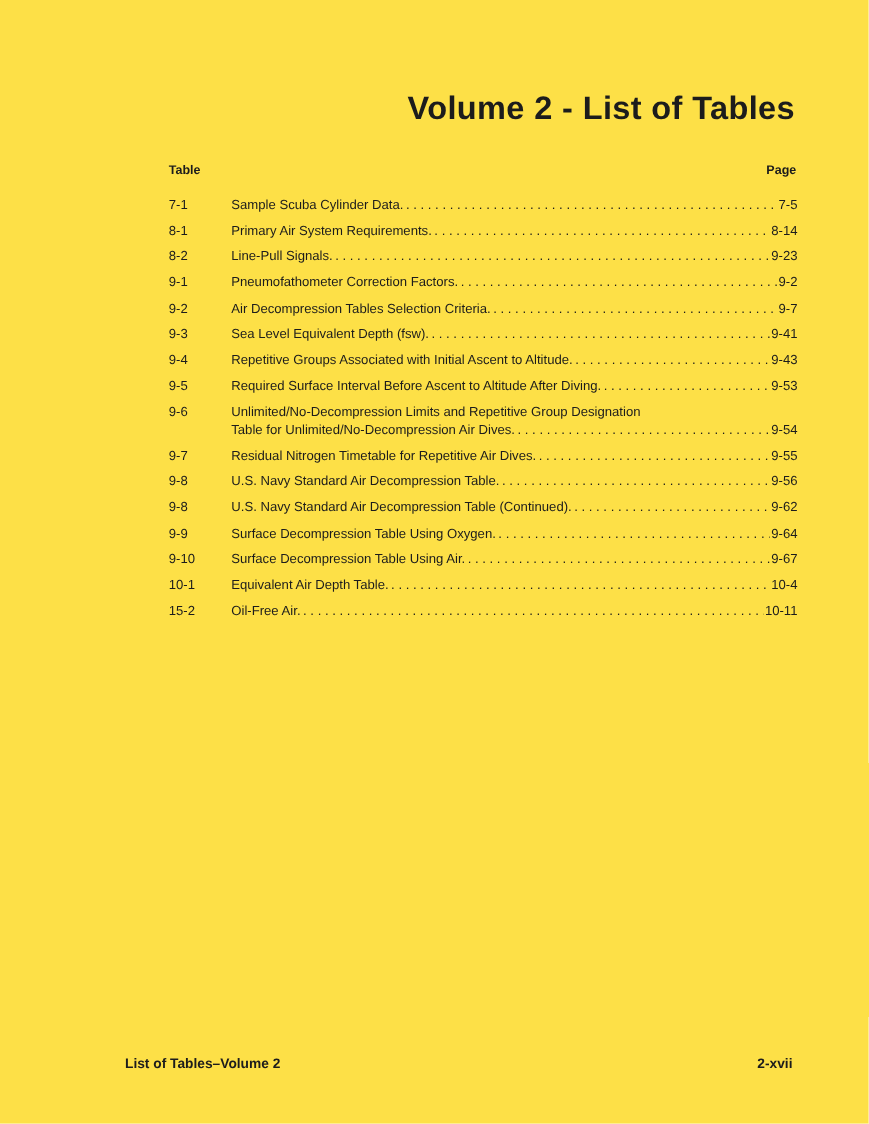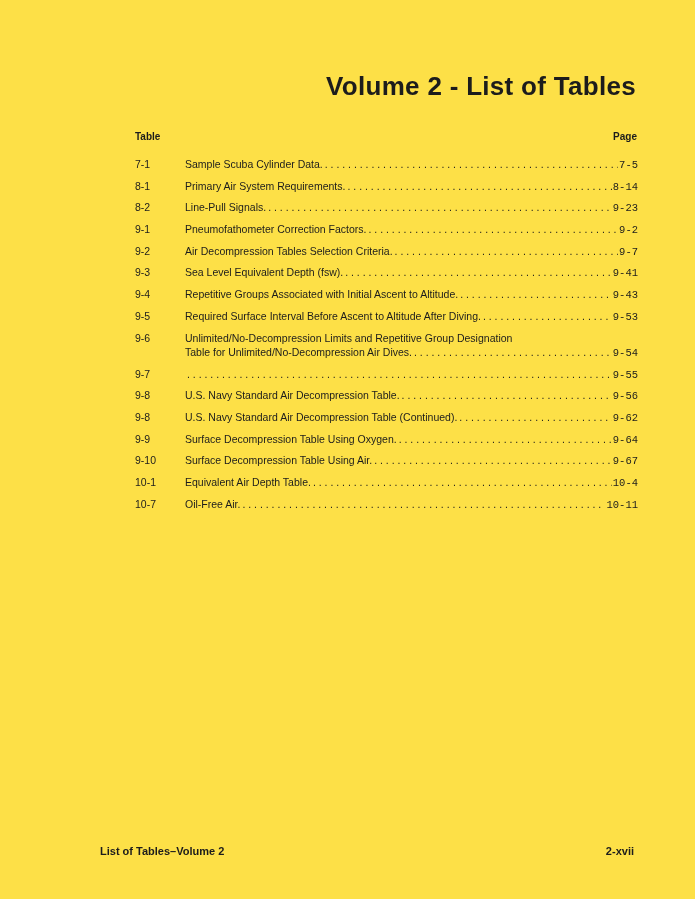--- a/index.html
+++ b/index.html
@@ -64,21 +64,20 @@
     flex: 1 1 auto;
     overflow: hidden;
     white-space: pre;
     margin: 0 1px 0 2px;
     min-width: 8px;
   }
   .toc-page {
     flex: 0 0 auto;
     text-align: left;
     white-space: nowrap;
-    font-family: Liberation Mono, monospace;
   }
   .footer {
     position: absolute;
     top: 845px;
     left: 100px;
     right: 61px;
     display: flex;
     justify-content: space-between;
     font-size: 11px;
     font-weight: bold;
@@ -151,20 +150,21 @@
         <span class="toc-title">Unlimited/No-Decompression Limits and Repetitive Group Designation</span>
       </div>
       <div class="toc-line">
         <span class="toc-num"></span>
         <span class="toc-title">Table for Unlimited/No-Decompression Air Dives.</span>
         <span class="dots">. . . . . . . . . . . . . . . . . . . . . . . . . . . . . . . . . . . . . . . . . . . . . . . . . . . . . . . . . . . . . . . . . . . . . . . . . . . . . . . . . . . . . . . . . . . . . . . . . . . . . . . . . . . . . . . . . . . . . . . . . . . . . . . . . . . . . . . . . . . . . . . . . . . . . . . . . . . . . . . . </span>
         <span class="toc-page">9-54</span>
       </div>
       <div class="toc-line">
         <span class="toc-num">9-7</span>
+        <span class="toc-title">Residual Nitrogen Timetable for Repetitive Air Dives.</span>
         <span class="dots">. . . . . . . . . . . . . . . . . . . . . . . . . . . . . . . . . . . . . . . . . . . . . . . . . . . . . . . . . . . . . . . . . . . . . . . . . . . . . . . . . . . . . . . . . . . . . . . . . . . . . . . . . . . . . . . . . . . . . . . . . . . . . . . . . . . . . . . . . . . . . . . . . . . . . . . . . . . . . . . . </span>
         <span class="toc-page">9-55</span>
       </div>
       <div class="toc-line">
         <span class="toc-num">9-8</span>
         <span class="toc-title">U.S. Navy Standard Air Decompression Table.</span>
         <span class="dots">. . . . . . . . . . . . . . . . . . . . . . . . . . . . . . . . . . . . . . . . . . . . . . . . . . . . . . . . . . . . . . . . . . . . . . . . . . . . . . . . . . . . . . . . . . . . . . . . . . . . . . . . . . . . . . . . . . . . . . . . . . . . . . . . . . . . . . . . . . . . . . . . . . . . . . . . . . . . . . . . </span>
         <span class="toc-page">9-56</span>
       </div>
       <div class="toc-line">
@@ -185,21 +185,21 @@
         <span class="dots">. . . . . . . . . . . . . . . . . . . . . . . . . . . . . . . . . . . . . . . . . . . . . . . . . . . . . . . . . . . . . . . . . . . . . . . . . . . . . . . . . . . . . . . . . . . . . . . . . . . . . . . . . . . . . . . . . . . . . . . . . . . . . . . . . . . . . . . . . . . . . . . . . . . . . . . . . . . . . . . . </span>
         <span class="toc-page">9-67</span>
       </div>
       <div class="toc-line">
         <span class="toc-num">10-1</span>
         <span class="toc-title">Equivalent Air Depth Table.</span>
         <span class="dots">. . . . . . . . . . . . . . . . . . . . . . . . . . . . . . . . . . . . . . . . . . . . . . . . . . . . . . . . . . . . . . . . . . . . . . . . . . . . . . . . . . . . . . . . . . . . . . . . . . . . . . . . . . . . . . . . . . . . . . . . . . . . . . . . . . . . . . . . . . . . . . . . . . . . . . . . . . . . . . . . </span>
         <span class="toc-page">10-4</span>
       </div>
       <div class="toc-line">
-        <span class="toc-num">10-7</span>
+        <span class="toc-num">15-2</span>
         <span class="toc-title">Oil-Free Air.</span>
         <span class="dots">. . . . . . . . . . . . . . . . . . . . . . . . . . . . . . . . . . . . . . . . . . . . . . . . . . . . . . . . . . . . . . . . . . . . . . . . . . . . . . . . . . . . . . . . . . . . . . . . . . . . . . . . . . . . . . . . . . . . . . . . . . . . . . . . . . . . . . . . . . . . . . . . . . . . . . . . . . . . . . . . </span>
         <span class="toc-page">10-11</span>
       </div>
     </div>
 
   <div class="footer">
     <span>List of Tables–Volume 2</span>
     <span>2-xvii</span>
   </div>

